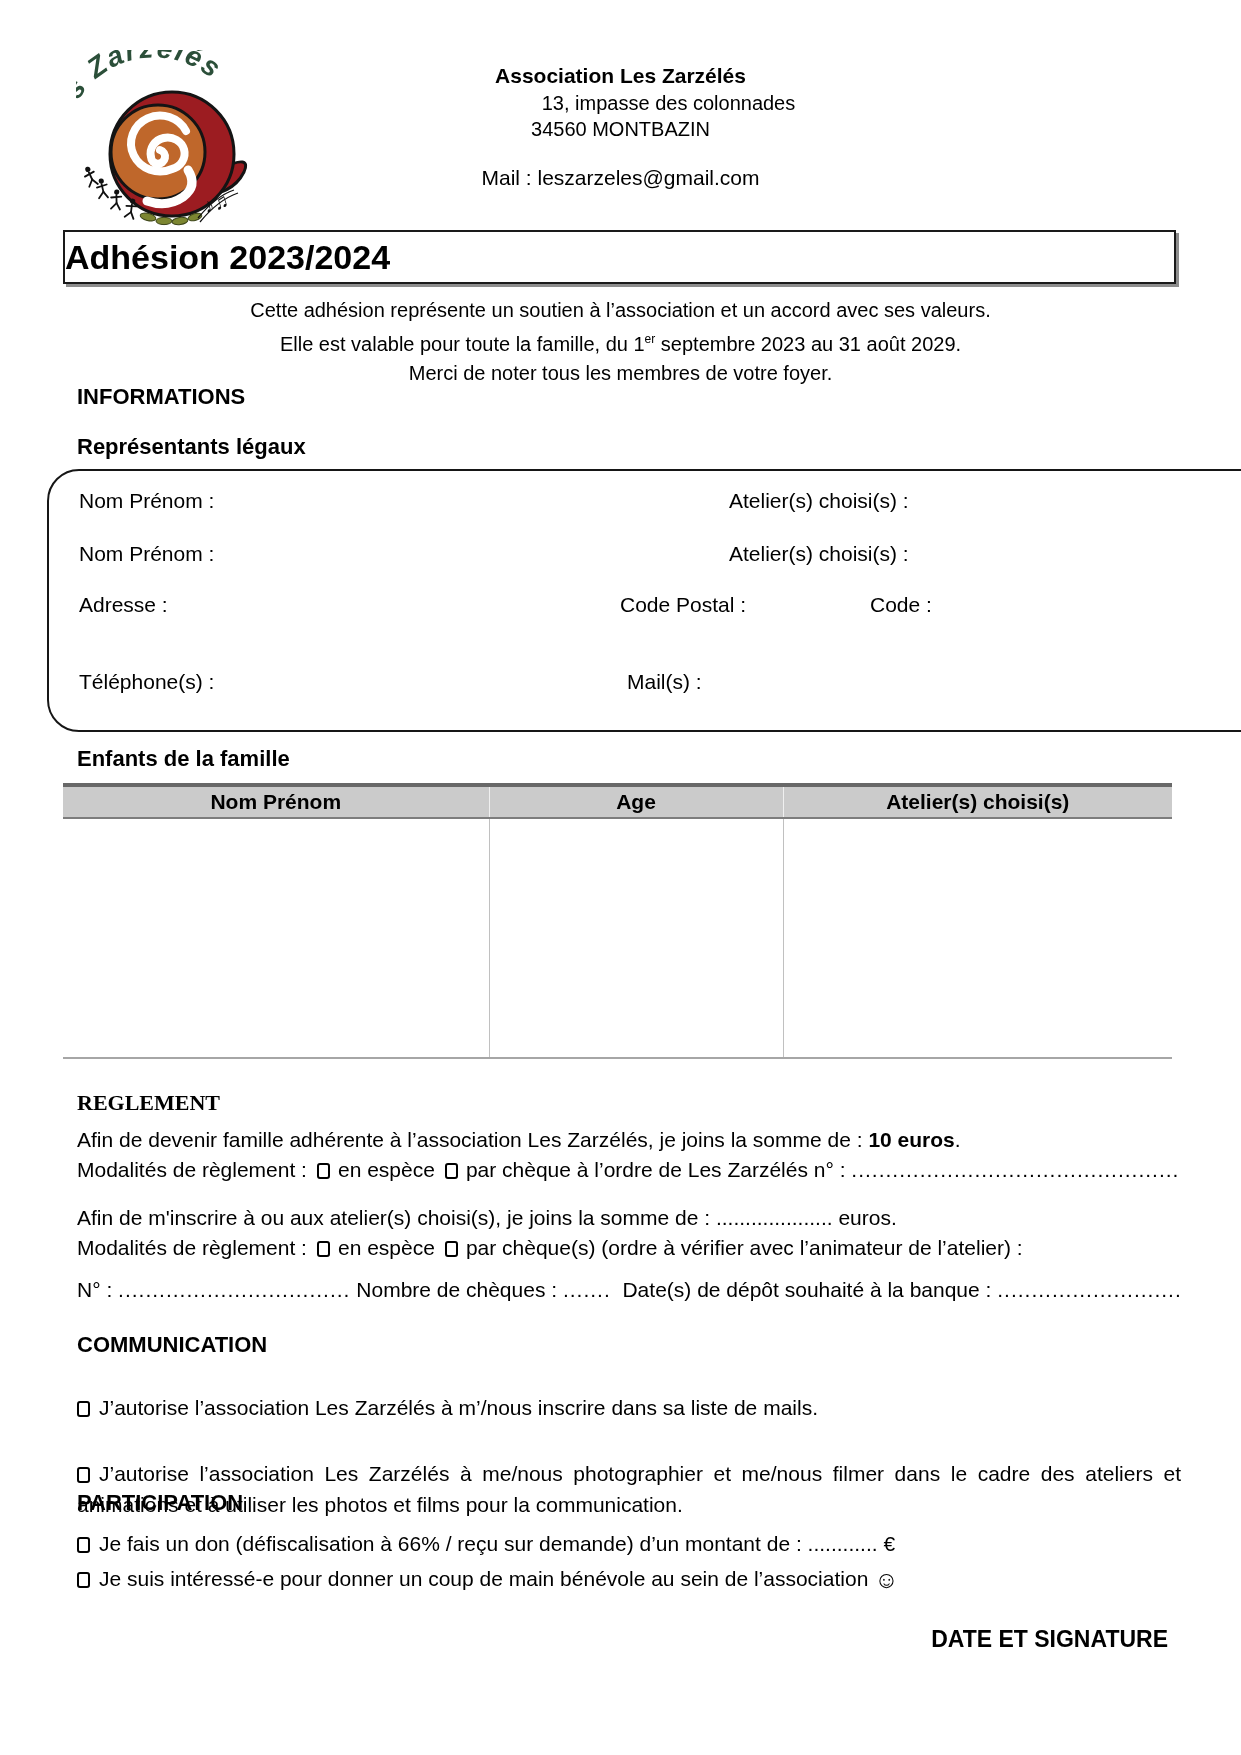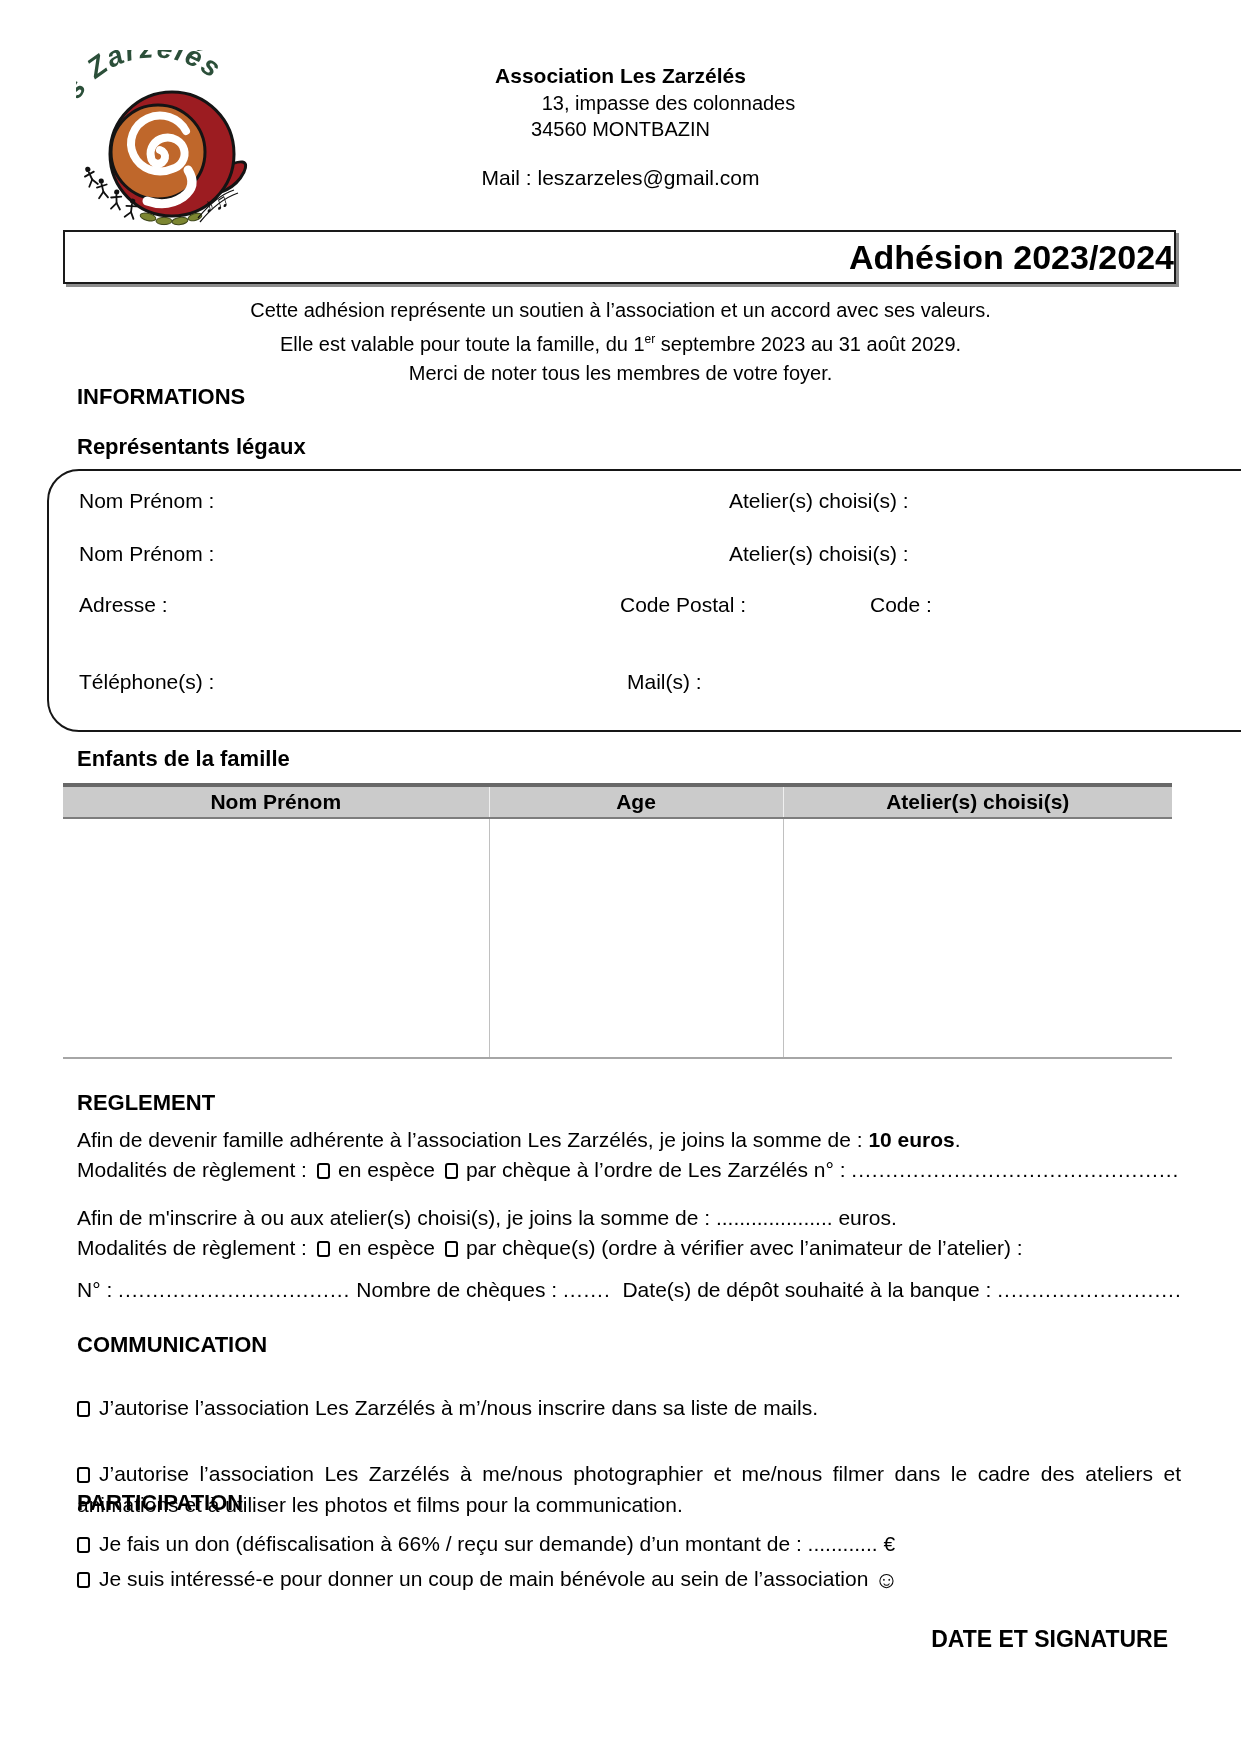--- a/index.html
+++ b/index.html
@@ -14,21 +14,21 @@
   
   .hdr-line { left:0; width:1241px; text-align:center; }
   .org-name { font-size:21px; font-weight:bold; }
   .addr { font-size:20px; }
   .mail { font-size:21px; }
 
   
   .title-box {
     left:63px; top:230px; width:1113px; height:54px; box-sizing:border-box;
     border:2px solid #1a1a1a; box-shadow:3px 3px 0 #8d8d8d;
-    text-align:right;
+    text-align:left;
   }
   .title-box .t { font-size:34px; font-weight:bold; line-height:50px; }
 
   .intro { left:0; width:1241px; text-align:center; font-size:20px; line-height:29px; }
   .intro sup { font-size:12px; }
 
   .section-h { font-size:22px; font-weight:bold; }
   .sub-h { font-size:22px; font-weight:bold; }
 
   
@@ -163,21 +163,21 @@
     </thead>
     <tbody>
       <tr>
         <td></td>
         <td></td>
         <td></td>
       </tr>
     </tbody>
   </table>
 
-  <div class="abs section-h" style="left:77px; top:1090px;">REGLEMENT</div>
+  <div class="abs section-h" style="left:77px; top:1090px;font-family:Liberation Serif, serif;">REGLEMENT</div>
 
   <div class="abs line" style="left:77px; top:1128px;">
     <span>Afin de devenir famille adhérente à l’association Les Zarzélés, je joins la somme de : </span><span class="bold">10 euros</span><span>.</span>
   </div>
 
   <div class="abs line" style="left:77px; top:1158px;">
     <span>Modalités de règlement :</span><span class="cb"></span><span>en espèce</span><span class="cb"></span><span>par chèque à l’ordre de Les Zarzélés n° :</span> <span class="dots">................................................</span>
   </div>
 
   <div class="abs line" style="left:77px; top:1206px;">Afin de m'inscrire à ou aux atelier(s) choisi(s), je joins la somme de : .................... euros.</div>

